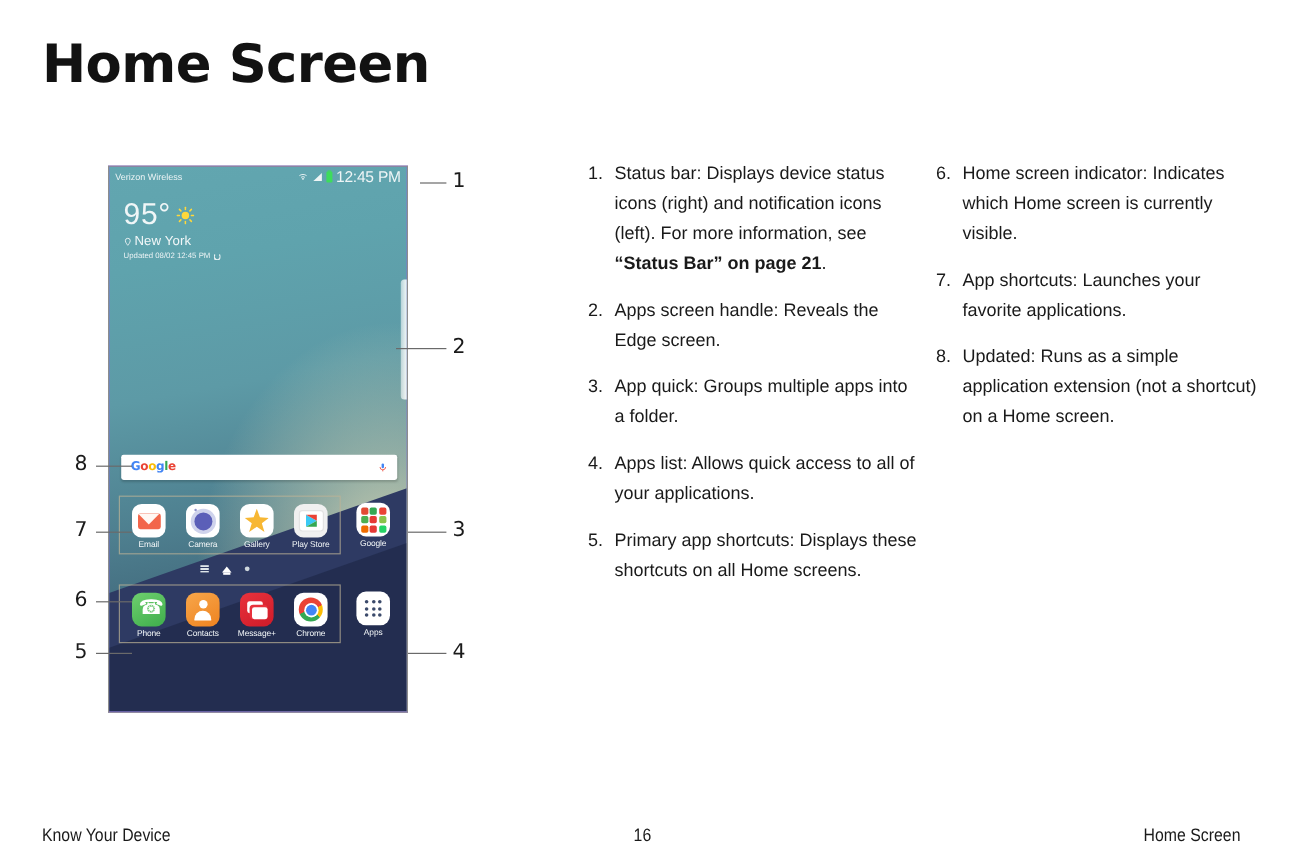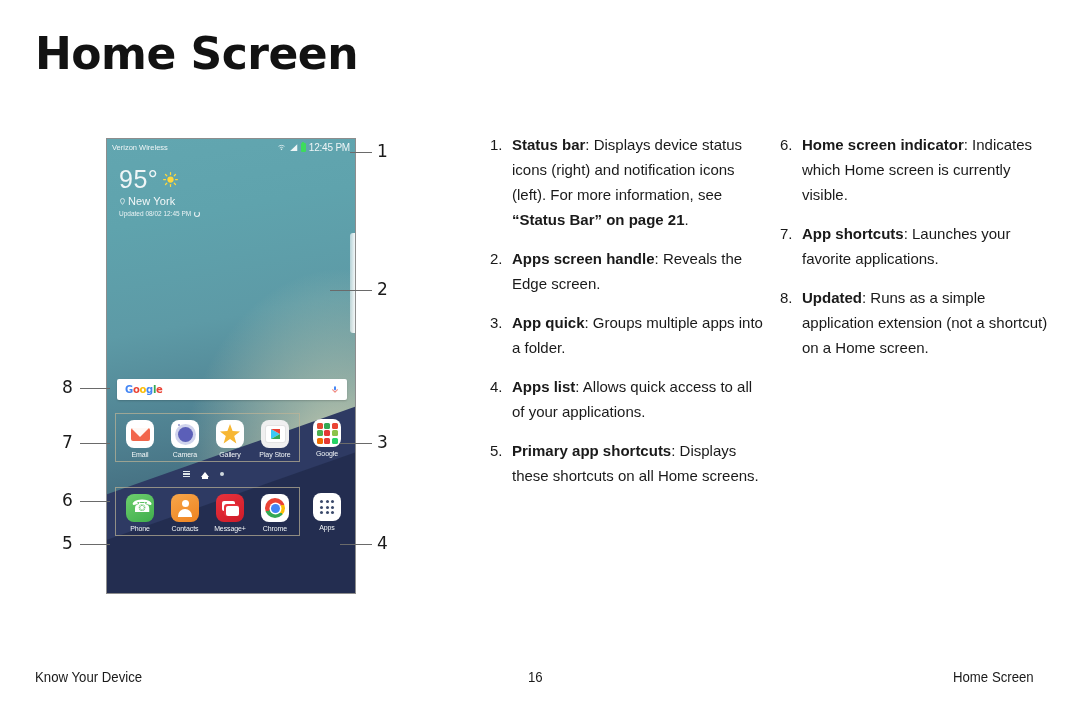--- a/index.html
+++ b/index.html
@@ -21,21 +21,21 @@
     letter-spacing:-0.5px;
     color:#121212;
     font-family:"DejaVu Sans", sans-serif;
   }
 
   
   #figure { position:absolute; left:0; top:0; width:460px; height:640px; }
 
   #phone {
     position:absolute;
-    left:106px; top:138px;
+    left:90px; top:138px;
     width:250px; height:456px;
     border:1px solid #8d8d8d;
     overflow:hidden;
     background:#8b5cf6;
   }
   #wallpaper {
     position:absolute; inset:0;
     background:
       radial-gradient(120% 90% at 95% 78%, rgba(240,233,190,0.95) 0%, rgba(233,228,186,0.45) 26%, rgba(120,160,160,0.0) 55%),
       linear-gradient(170deg, #62a6b0 0%, #5fa3ad 18%, #5d9aa6 40%, #4e7f8f 62%, #3f6578 80%, #36566c 100%);
@@ -53,21 +53,21 @@
 
   
   #statusbar {
     position:absolute; left:0; top:0; width:100%; height:17px;
     display:flex; align-items:center; justify-content:space-between;
     padding:0 5px;
     color:#eef5f6; font-size:7.5px;
     font-family:"Liberation Sans", sans-serif;
   }
   #statusbar .right { display:flex; align-items:center; gap:3px; }
-  .sb-time { font-size:10px; letter-spacing:-0.2px; }
+  .sb-time { font-size:13px; letter-spacing:-0.2px; }
   .battery { width:5px; height:9px; background:#3ddc5c; border-radius:1px; position:relative; }
   .battery:before { content:""; position:absolute; top:-1.5px; left:1.3px; width:2.4px; height:1.5px; background:#3ddc5c; }
 
   
   #weather { position:absolute; left:12px; top:26px; color:#f2f7f8; }
   #weather .temp-row { display:flex; align-items:center; gap:5px;text-align:right; }
   #weather .temp { font-size:25px; font-weight:300; letter-spacing:0.5px; color:#f0f6f7; }
   #weather .loc { font-size:11px; margin-top:1px; display:flex; align-items:center; gap:2px; letter-spacing:0.1px; }
   #weather .upd { font-size:6.5px; margin-top:3px; display:flex; align-items:center; gap:3px; opacity:0.95; }
   .refresh-circ { width:6px; height:6px; border:1px solid #eef5f6; border-radius:50%; border-top-color:transparent; display:inline-block; }
@@ -158,25 +158,25 @@
     font-family:"DejaVu Sans", sans-serif;
   }
   .leader { position:absolute; height:1px; background:#6a6a6a; }
 
   
   #col-left  { position:absolute; left:490px; top:132px; width:278px; }
   #col-right { position:absolute; left:780px; top:132px; width:268px; }
   .item { display:flex; margin-bottom:14px; }
   .item .num { width:22px; flex:0 0 22px; font-size:15px; line-height:25px; color:#1a1a1a; }
   .item .body { font-size:15px; line-height:25px; color:#1a1a1a; }
-  .item .body b { font-weight:bold; }
+  .item .body b { font-weight:normal; }
   .xref { font-weight:bold; text-underline-offset:2px; }
 
   
-  #footer { position:absolute; left:0; bottom:32px; width:100%; height:20px; }
+  #footer { position:absolute; left:0; bottom:12px; width:100%; height:20px; }
   #footer span {
     position:absolute; font-size:15px; color:#1a1a1a;
     font-family:"Liberation Sans", sans-serif;
     transform:scaleX(0.88); transform-origin:left center;
   }
   #footer-left  { left:35px; }
   #footer-page  { left:528px; }
   #footer-right { right:35px; transform-origin:right center; }
 </style>
 </head>

